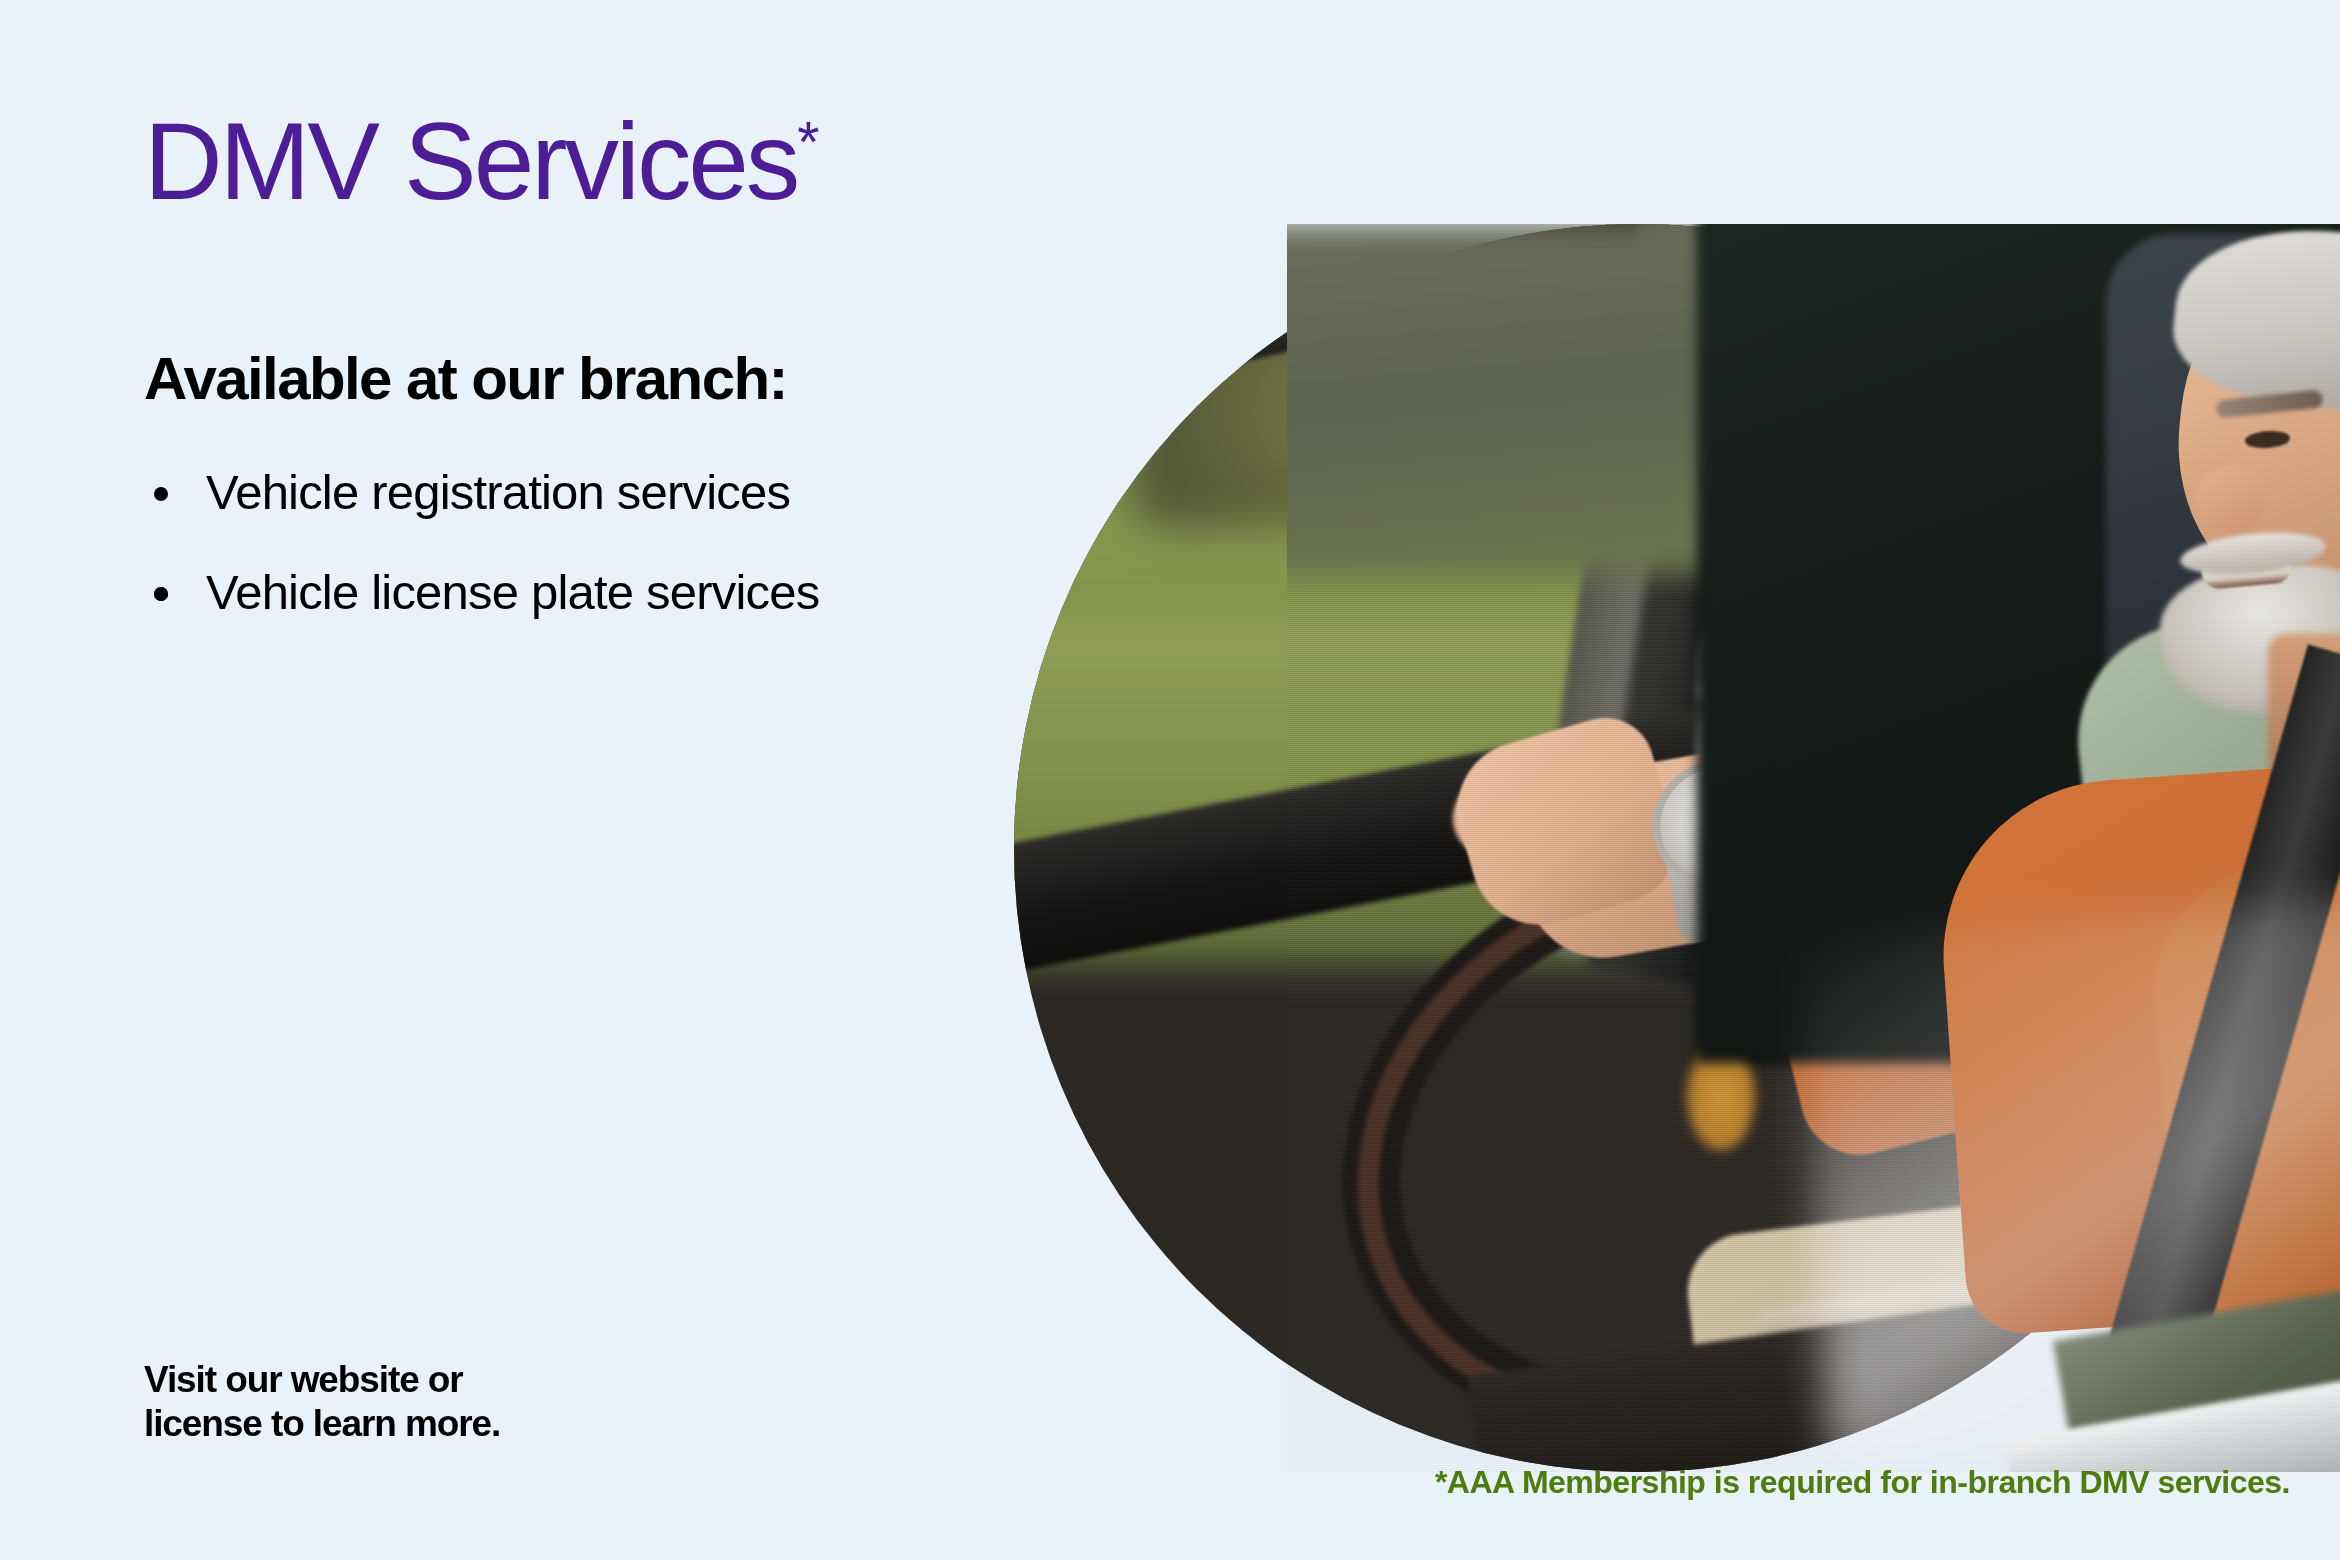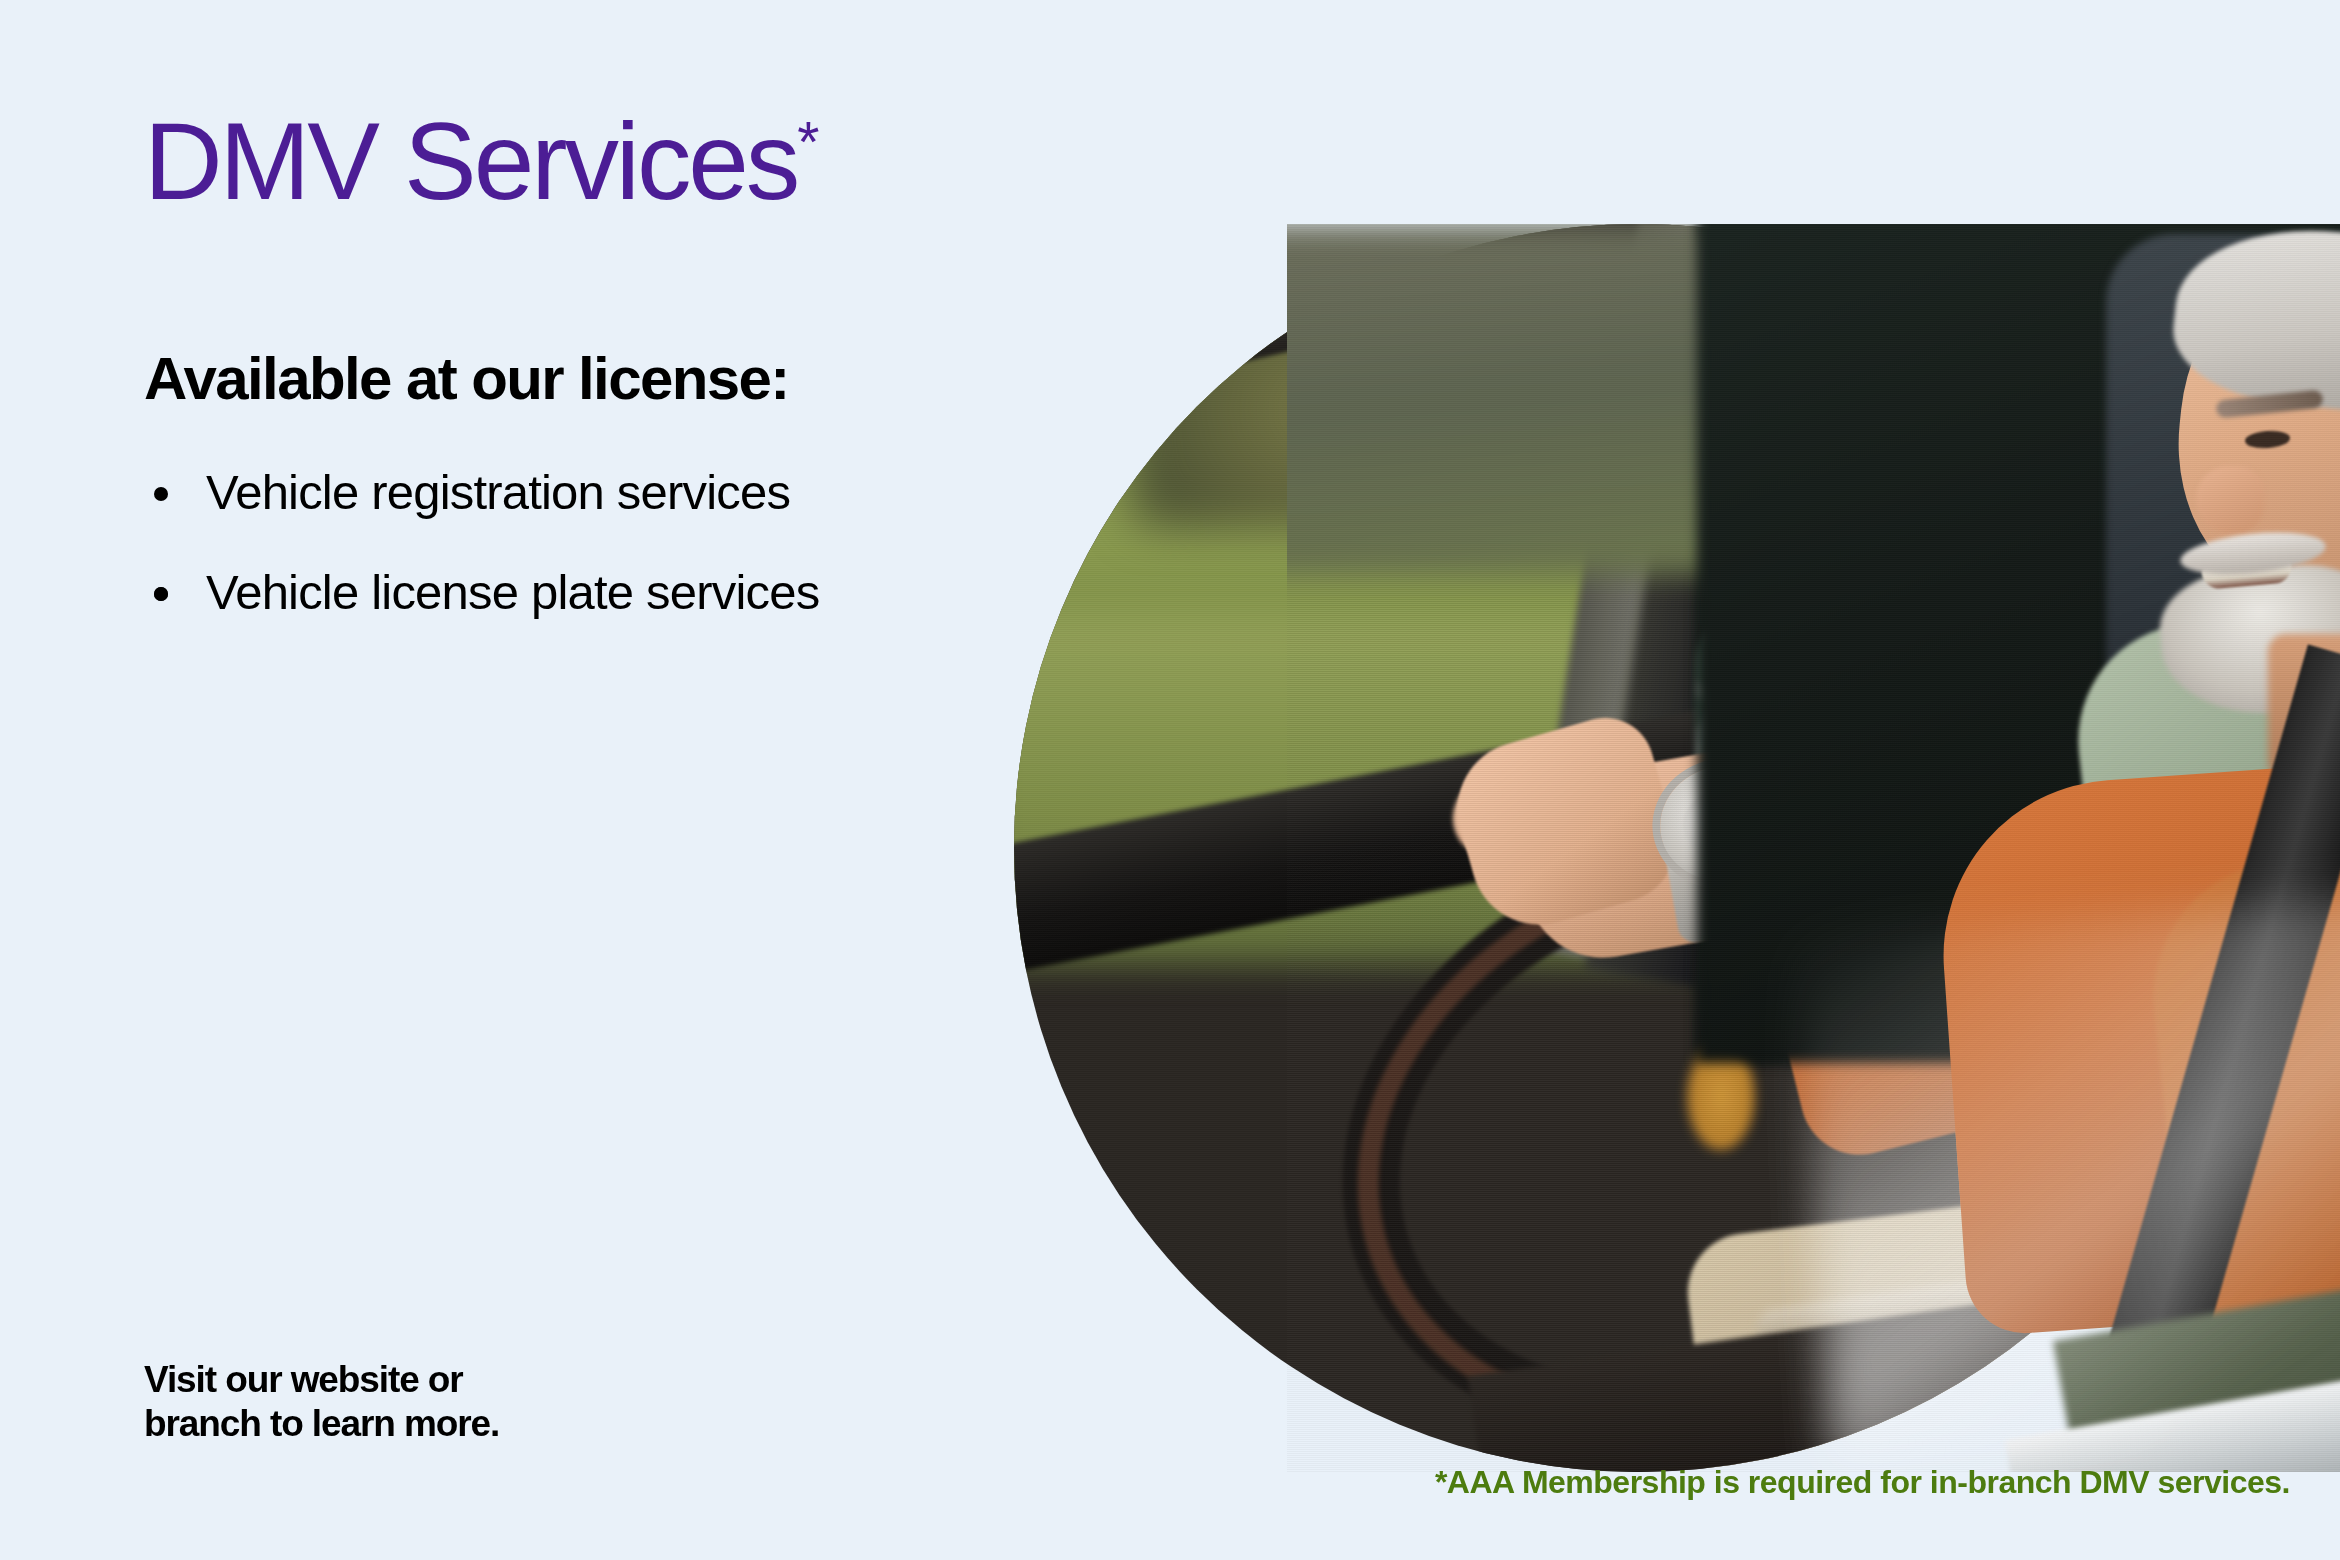--- a/index.html
+++ b/index.html
@@ -586,36 +586,36 @@
     <div class="chrome"></div>
     <div class="glare"></div>
     <div class="grain"></div>
   </div>
 </div>
 
 <div class="left-col">
 
   <h1 class="page-title"><span>DMV Services</span><span class="asterisk">*</span></h1>
 
-  <h2 class="subhead">Available at our license:</h2>
+  <h2 class="subhead">Available at our branch:</h2>
 
   <ul class="bullet-list">
     <li class="bullet-item">
       <span class="bullet-dot"></span>
       <span>Vehicle registration services</span>
     </li>
     <li class="bullet-item">
       <span class="bullet-dot"></span>
     </li>
     <li class="bullet-item">
       <span class="bullet-dot"></span>
       <span>Vehicle license plate services</span>
     </li>
   </ul>
 
   <div class="cta">
     <span class="cta-line">Visit our website or</span>
-    <span class="cta-line">branch to learn more.</span>
+    <span class="cta-line">license to learn more.</span>
   </div>
 </div>
 
 <div class="footnote">*AAA Membership is required for in-branch DMV services.</div>
 
 
 </body></html>

